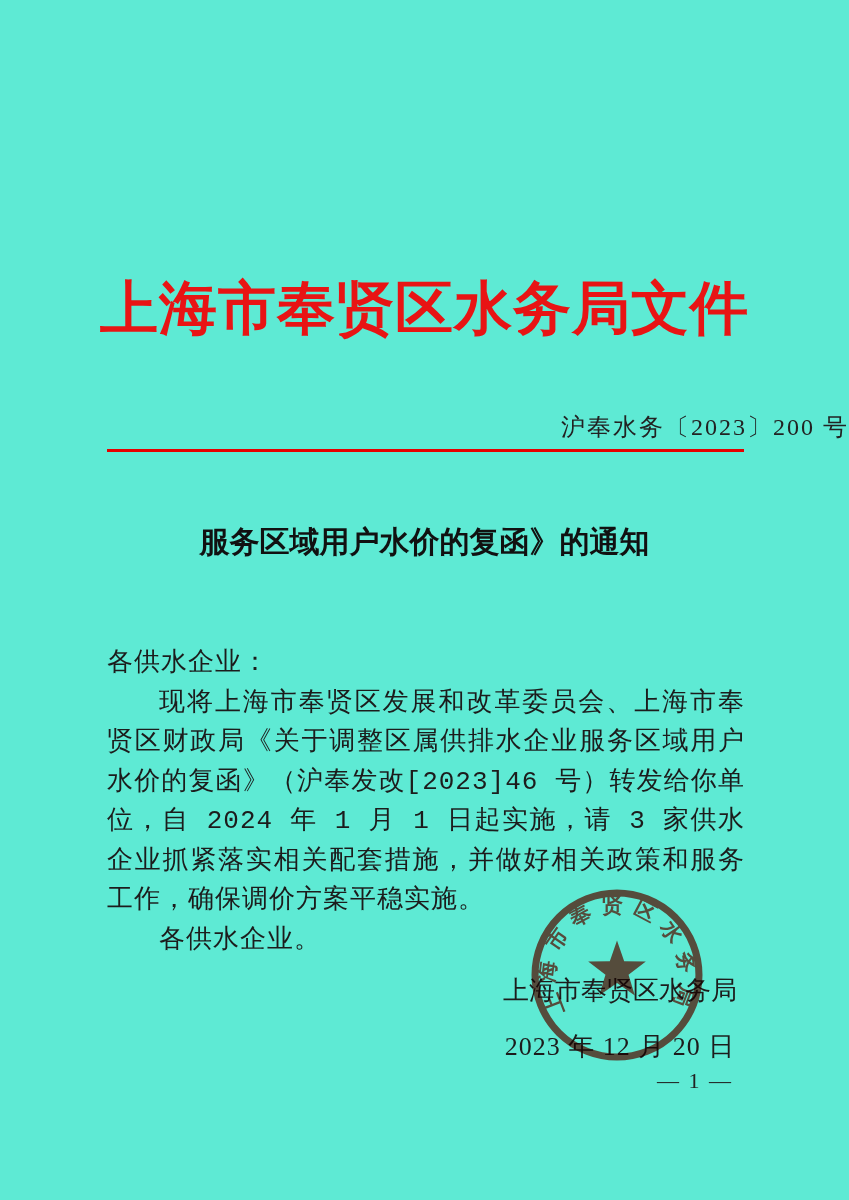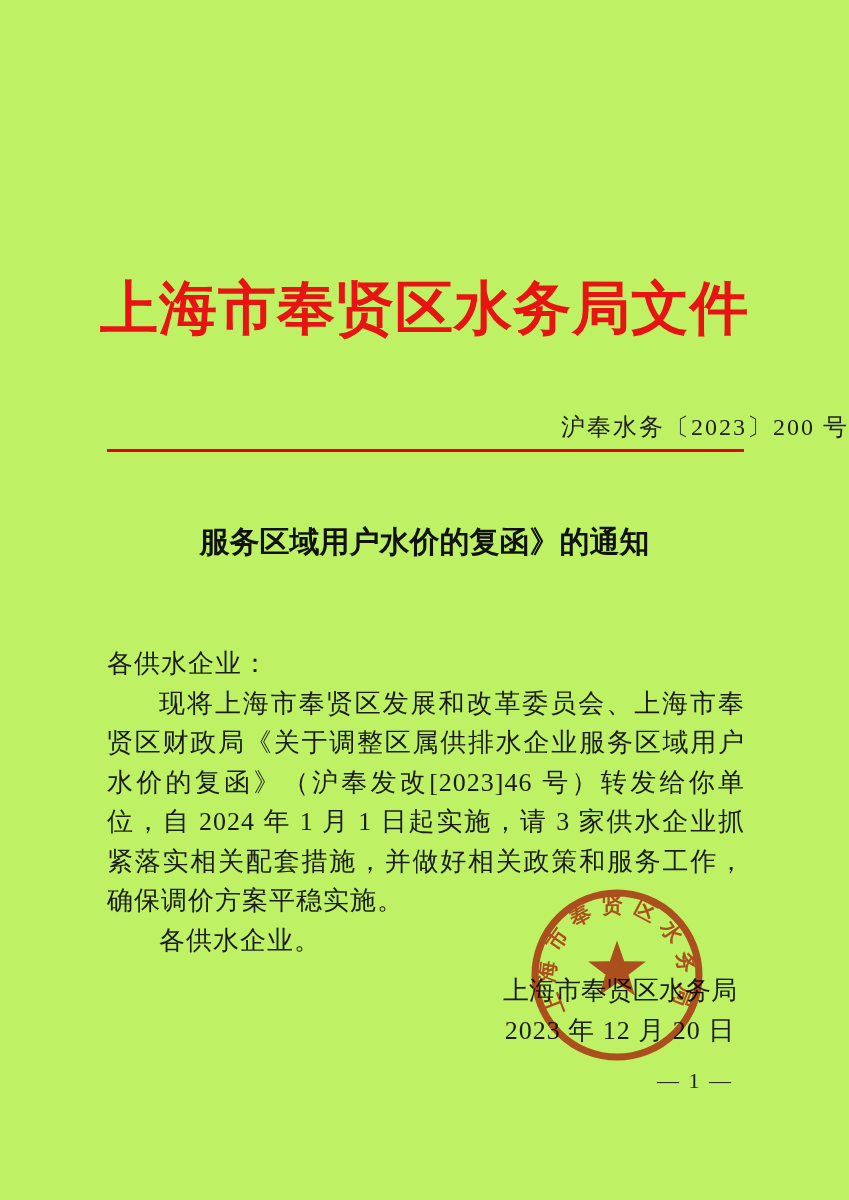--- a/index.html
+++ b/index.html
@@ -2,21 +2,21 @@
 <html><head>
 <meta charset="utf-8">
 <style>
   * { margin: 0; padding: 0; box-sizing: border-box; }
   html, body { background: #ffffff; }
   .page {
     position: relative;
     width: 849px;
     height: 1200px;
     margin: 0 auto;
-    background: #bef264;
+    background: #5eead4;
     overflow: hidden;
     font-family: "Liberation Serif", "DejaVu Serif", serif;
     color: #1c1c1c;
   }
   .header-title {
     position: absolute;
     top: 270px;
     left: 0;
     width: 100%;
     text-align: center;
@@ -60,33 +60,34 @@
     position: absolute;
     top: 644px;
     left: 107px;
     width: 638px;
     font-size: 26px;
     line-height: 39.5px;
     letter-spacing: 1px;
     text-align: justify;
     text-justify: inter-ideograph;
     color: #1c1c1c;
+    font-family: Liberation Mono, monospace;
   }
   .body-text .indent { text-indent: 2em; }
   .signature-block {
     position: absolute;
     top: 971px;
     left: 470px;
     width: 300px;
     text-align: center;
     font-size: 26px;
     line-height: 40px;
     color: #1c1c1c;
   }
-  .signature-block .sig-date { margin-top: 0px; letter-spacing: 1px; }
+  .signature-block .sig-date { margin-top: 16px; letter-spacing: 1px; }
   .seal {
     position: absolute;
     left: 531px;
     top: 889px;
     width: 172px;
     height: 172px;
     mix-blend-mode: multiply;
     opacity: 0.88;
     pointer-events: none;
   }

